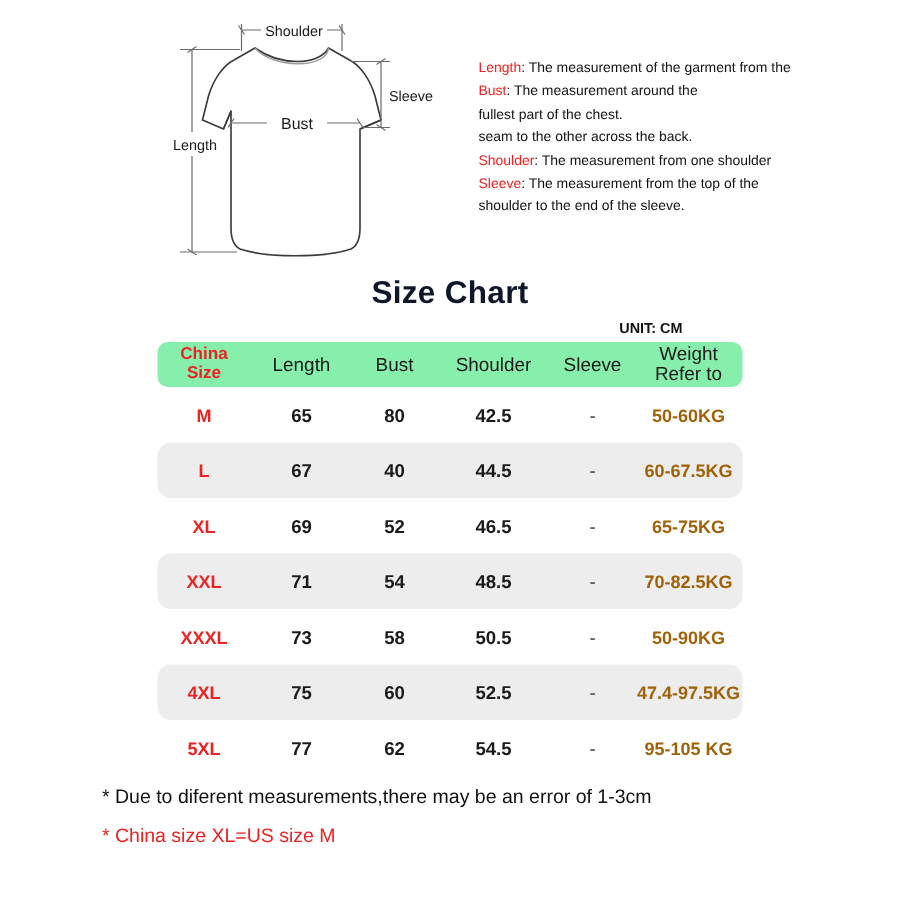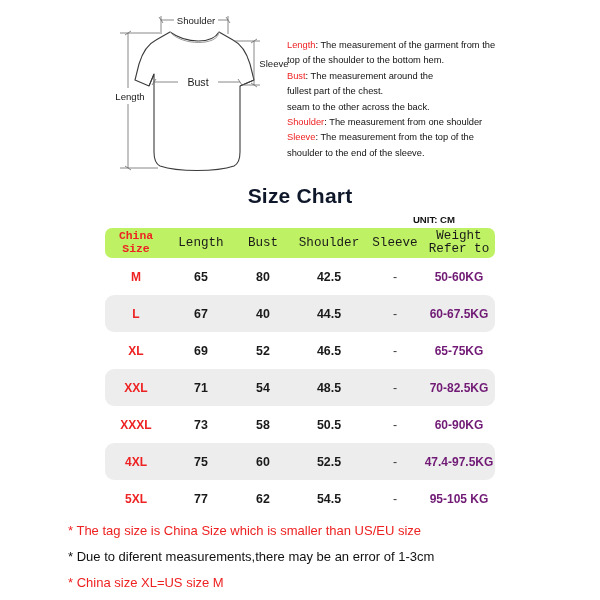--- a/index.html
+++ b/index.html
@@ -30,21 +30,21 @@
   }
   .desc-block {
     position: absolute;
     left: 287px;
     top: 38px;
     width: 228px;
     font-size: 9.3px;
     line-height: 15.4px;
     color: #111111;
   }
-  .desc-line { white-space: nowrap; }
+  .desc-line { white-space: nowrap; margin-left: 32px; }
   .kw { color: #ee2222; }
 
   
   .title {
     position: absolute;
     left: 0;
     right: 0;
     top: 184px;
     text-align: center;
     font-size: 21px;
@@ -70,24 +70,23 @@
     top: 228px;
     width: 390px;
   }
   .row {
     display: flex;
     align-items: center;
     height: 37px;
     border-radius: 9px;
   }
   .row.header {
-    background: #bef264;
+    background: #86efac;
     height: 30px;
     border-radius: 7px;
-    font-family: Liberation Mono, monospace;
   }
   .row.striped { background: #ededed; }
 
   .cell {
     text-align: center;
     font-size: 12.4px;
     font-weight: bold;
     color: #1a1a1a;
   }
   .row.header .cell {
@@ -96,21 +95,21 @@
     line-height: 13px;
   }
   .c-size     { width: 62px; }
   .c-length   { width: 68px; }
   .c-bust     { width: 56px; }
   .c-shoulder { width: 76px; }
   .c-sleeve   { width: 56px; }
   .c-weight   { width: 72px; }
 
   .cell.size   { color: #ee2222; font-size: 12px; }
-  .cell.weight { color: #701a75; font-size: 12px; }
+  .cell.weight { color: #a16207; font-size: 12px; }
   .row.header .cell.size { color: #ee2222; font-weight: bold; font-size: 11.4px; }
   .cell.dash { color: #3a3a3a; font-weight: normal; }
 
   
   .notes {
     position: absolute;
     left: 68px;
     top: 518px;
     width: 500px;
   }
@@ -183,23 +182,20 @@
     </g>
     <rect x="70" y="72" width="40" height="16" fill="#ffffff"></rect>
     <text class="dim-label big" x="90" y="84" text-anchor="middle">Bust</text>
   </svg>
 
   <div class="desc-block">
     <div class="desc-line">
       <span class="kw">Length</span><span>: The measurement of the garment from the</span>
     </div>
     <div class="desc-line">
-      <span>top of the shoulder to the bottom hem.</span>
-    </div>
-    <div class="desc-line">
       <span class="kw">Bust</span><span>: The measurement around the</span>
     </div>
     <div class="desc-line">
       <span>fullest part of the chest.</span>
     </div>
     <div class="desc-line">
       <span>seam to the other across the back.</span>
     </div>
     <div class="desc-line">
       <span class="kw">Shoulder</span><span>: The measurement from one shoulder</span>
@@ -268,21 +264,21 @@
     <div class="cell c-sleeve dash">-</div>
     <div class="cell c-weight weight">70-82.5KG</div>
   </div>
 
   <div class="row">
     <div class="cell c-size size">XXXL</div>
     <div class="cell c-length">73</div>
     <div class="cell c-bust">58</div>
     <div class="cell c-shoulder">50.5</div>
     <div class="cell c-sleeve dash">-</div>
-    <div class="cell c-weight weight">60-90KG</div>
+    <div class="cell c-weight weight">50-90KG</div>
   </div>
 
   <div class="row striped">
     <div class="cell c-size size">4XL</div>
     <div class="cell c-length">75</div>
     <div class="cell c-bust">60</div>
     <div class="cell c-shoulder">52.5</div>
     <div class="cell c-sleeve dash">-</div>
     <div class="cell c-weight weight">47.4-97.5KG</div>
   </div>
@@ -291,16 +287,15 @@
     <div class="cell c-size size">5XL</div>
     <div class="cell c-length">77</div>
     <div class="cell c-bust">62</div>
     <div class="cell c-shoulder">54.5</div>
     <div class="cell c-sleeve dash">-</div>
     <div class="cell c-weight weight">95-105 KG</div>
   </div>
 </div>
 
 <div class="notes">
-  <div class="note red">* The tag size is China Size which is smaller than US/EU size</div>
   <div class="note black">* Due to diferent measurements,there may be an error of 1-3cm</div>
   <div class="note red">* China size XL=US size M</div>
 </div>
 
 </body></html>

